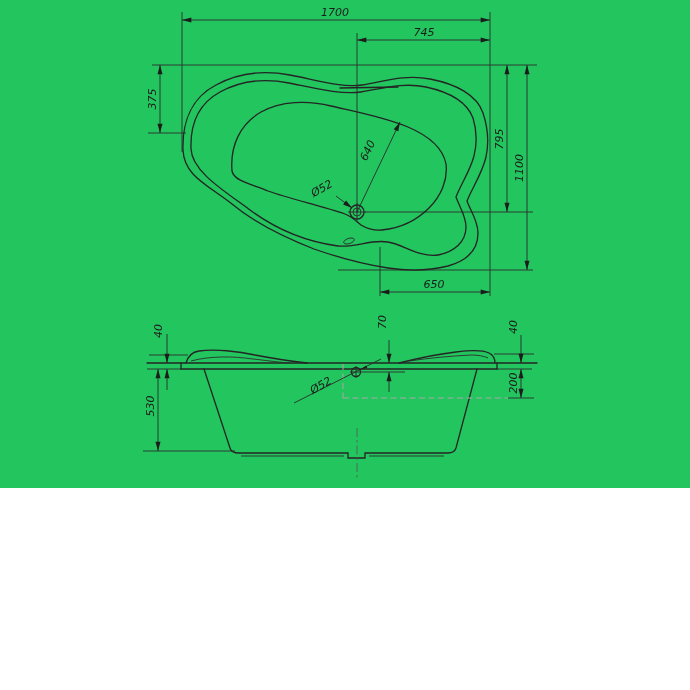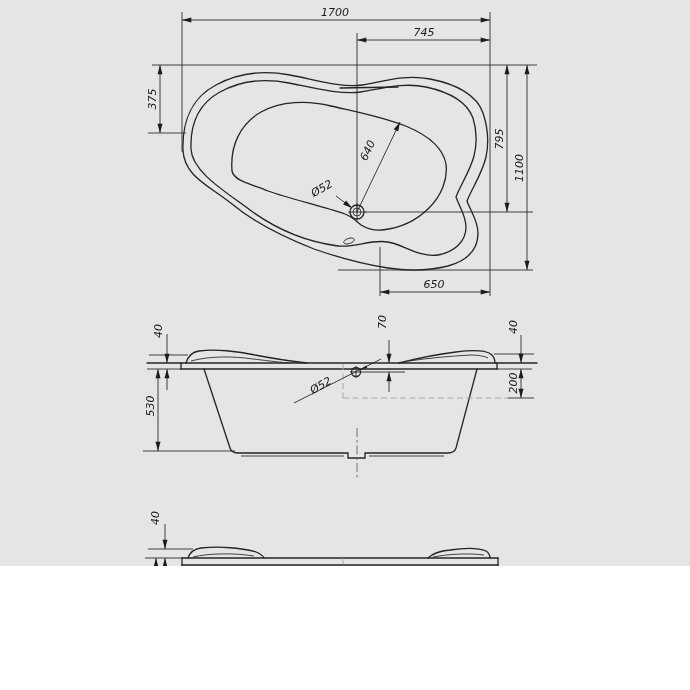--- a/index.html
+++ b/index.html
@@ -1,16 +1,16 @@
 <!DOCTYPE html>
 <html><head>
 <meta charset="utf-8">
 <style>
   html,body{margin:0;padding:0;background:#ffffff;}
-  .canvas{position:relative;width:690px;height:566px;background:#e5e5e5;overflow:hidden;
+  .canvas{position:relative;width:690px;height:488px;background:#22c55e;overflow:hidden;
           font-family:"DejaVu Sans",sans-serif;}
   svg{position:absolute;left:0;top:0;}
   .cont{stroke:#242424;stroke-width:1.3;fill:none;stroke-linecap:round;}
   .thin{stroke:#2e2e2e;stroke-width:0.9;fill:none;}
   .dim{stroke:#2a2a2a;stroke-width:0.9;fill:none;}
   .dash{stroke:#a8a8a8;stroke-width:1;stroke-dasharray:6 3.5;fill:none;}
   .cl{stroke:#555;stroke-width:0.8;stroke-dasharray:9 3 2.5 3;fill:none;}
   text.lbl{font:italic 11px "DejaVu Sans",sans-serif;fill:#1c1c1c;}
 </style>
 </head>

